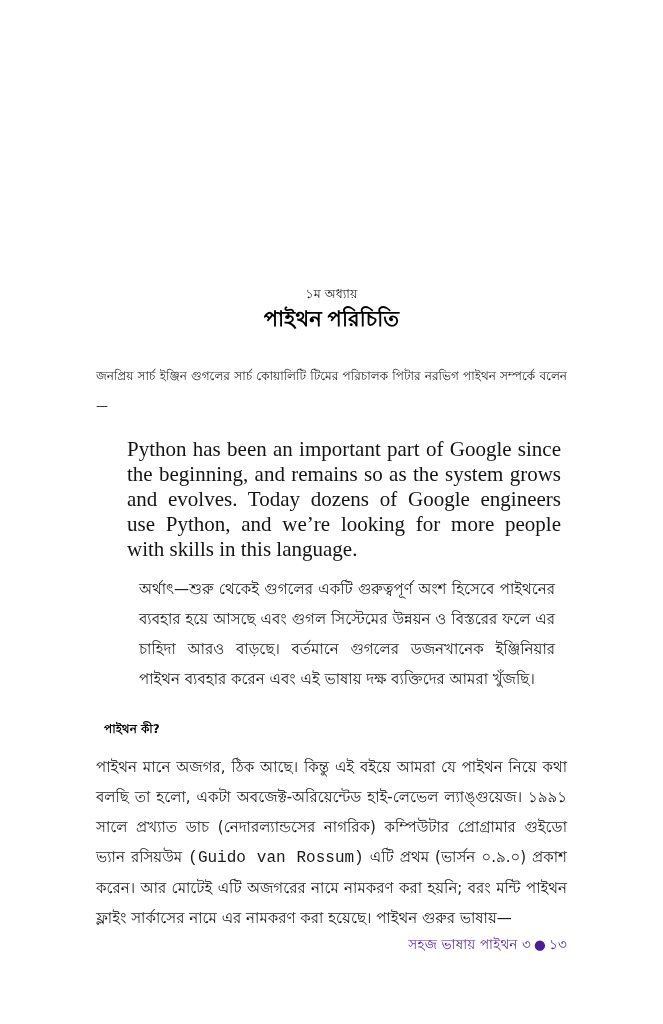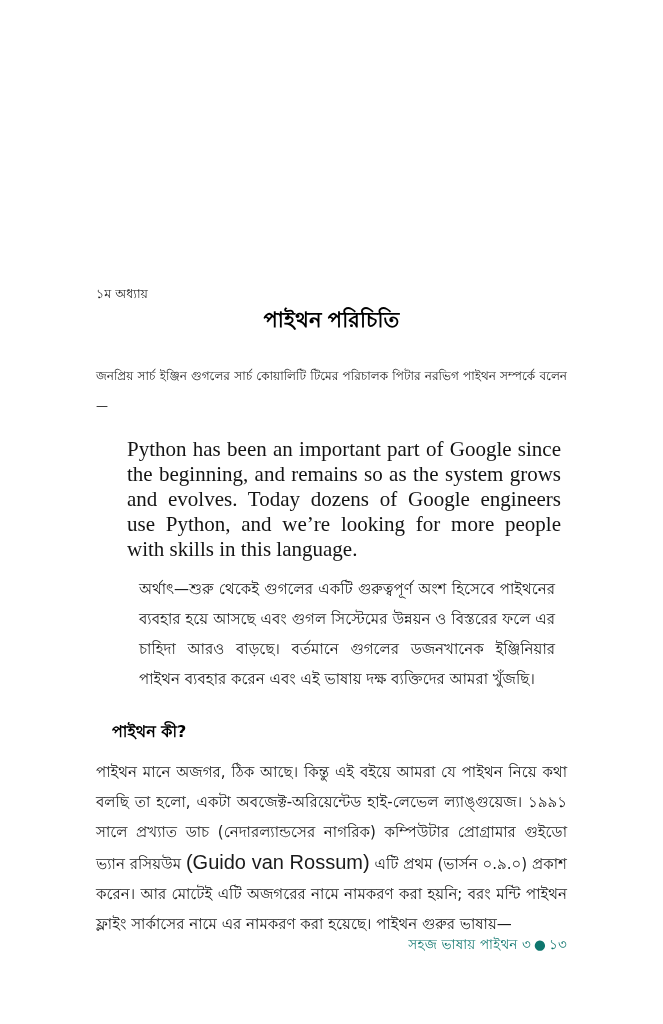--- a/index.html
+++ b/index.html
@@ -27,33 +27,33 @@
   
   .content {
     position: absolute;
     left: 96px;
     top: 286px;
     width: 471px;
   }
 
   
   .chapter-label {
-    text-align: left;
+    text-align: center;
     font-family: "DejaVu Sans", "Liberation Sans", sans-serif;
     font-size: 12.5px;
     line-height: 1.25;
     letter-spacing: 0.1px;
     color: #1c1c1c;
     margin: 0 0 4px 0;
   }
 
   
   .chapter-title {
     text-align: center;
-    font-family: Liberation Sans, sans-serif;
+    font-family: Liberation Serif, serif;
     font-weight: 700;
     font-size: 21px;
     line-height: 1.3;
     letter-spacing: 0.2px;
     color: #000000;
     margin: 0 0 28px 0;
   }
 
   
   .bn-para {
@@ -94,54 +94,54 @@
     text-align: justify;
     text-justify: inter-word;
     color: #1a1a1a;
     margin: 12px;
   }
 
   
   .section-heading {
     font-family: "DejaVu Sans", "Liberation Sans", sans-serif;
     font-weight: 700;
-    font-size: 16px;
+    font-size: 12px;
     line-height: 1.3;
     color: #000000;
-    margin: 28px 0 14px 16px;
+    margin: 28px 0 14px 8px;
   }
 
   
   .body-para {
     font-family: "DejaVu Sans", "Liberation Sans", sans-serif;
     font-size: 15px;
     line-height: 30px;
     text-align: justify;
     text-justify: inter-word;
     color: #1a1a1a;
     margin: 0;
   }
 
   
   .latin {
-    font-family: Liberation Sans, sans-serif;
-    font-size: 20px;
+    font-family: Liberation Mono, monospace;
+    font-size: 16px;
   }
 
   
   .page-footer {
     position: absolute;
     left: 96px;
     right: 96px;
     top: 936px;
     text-align: right;
     font-family: "DejaVu Sans", "Liberation Sans", sans-serif;
     font-size: 13.5px;
     line-height: 1.2;
-    color: #0f766e;
+    color: #4c1d95;
     letter-spacing: 0.2px;
     white-space: nowrap;
   }
   .footer-sep {
     display: inline-block;
     padding: 0 3px;
   }
 </style>
 </head>
 <body>

